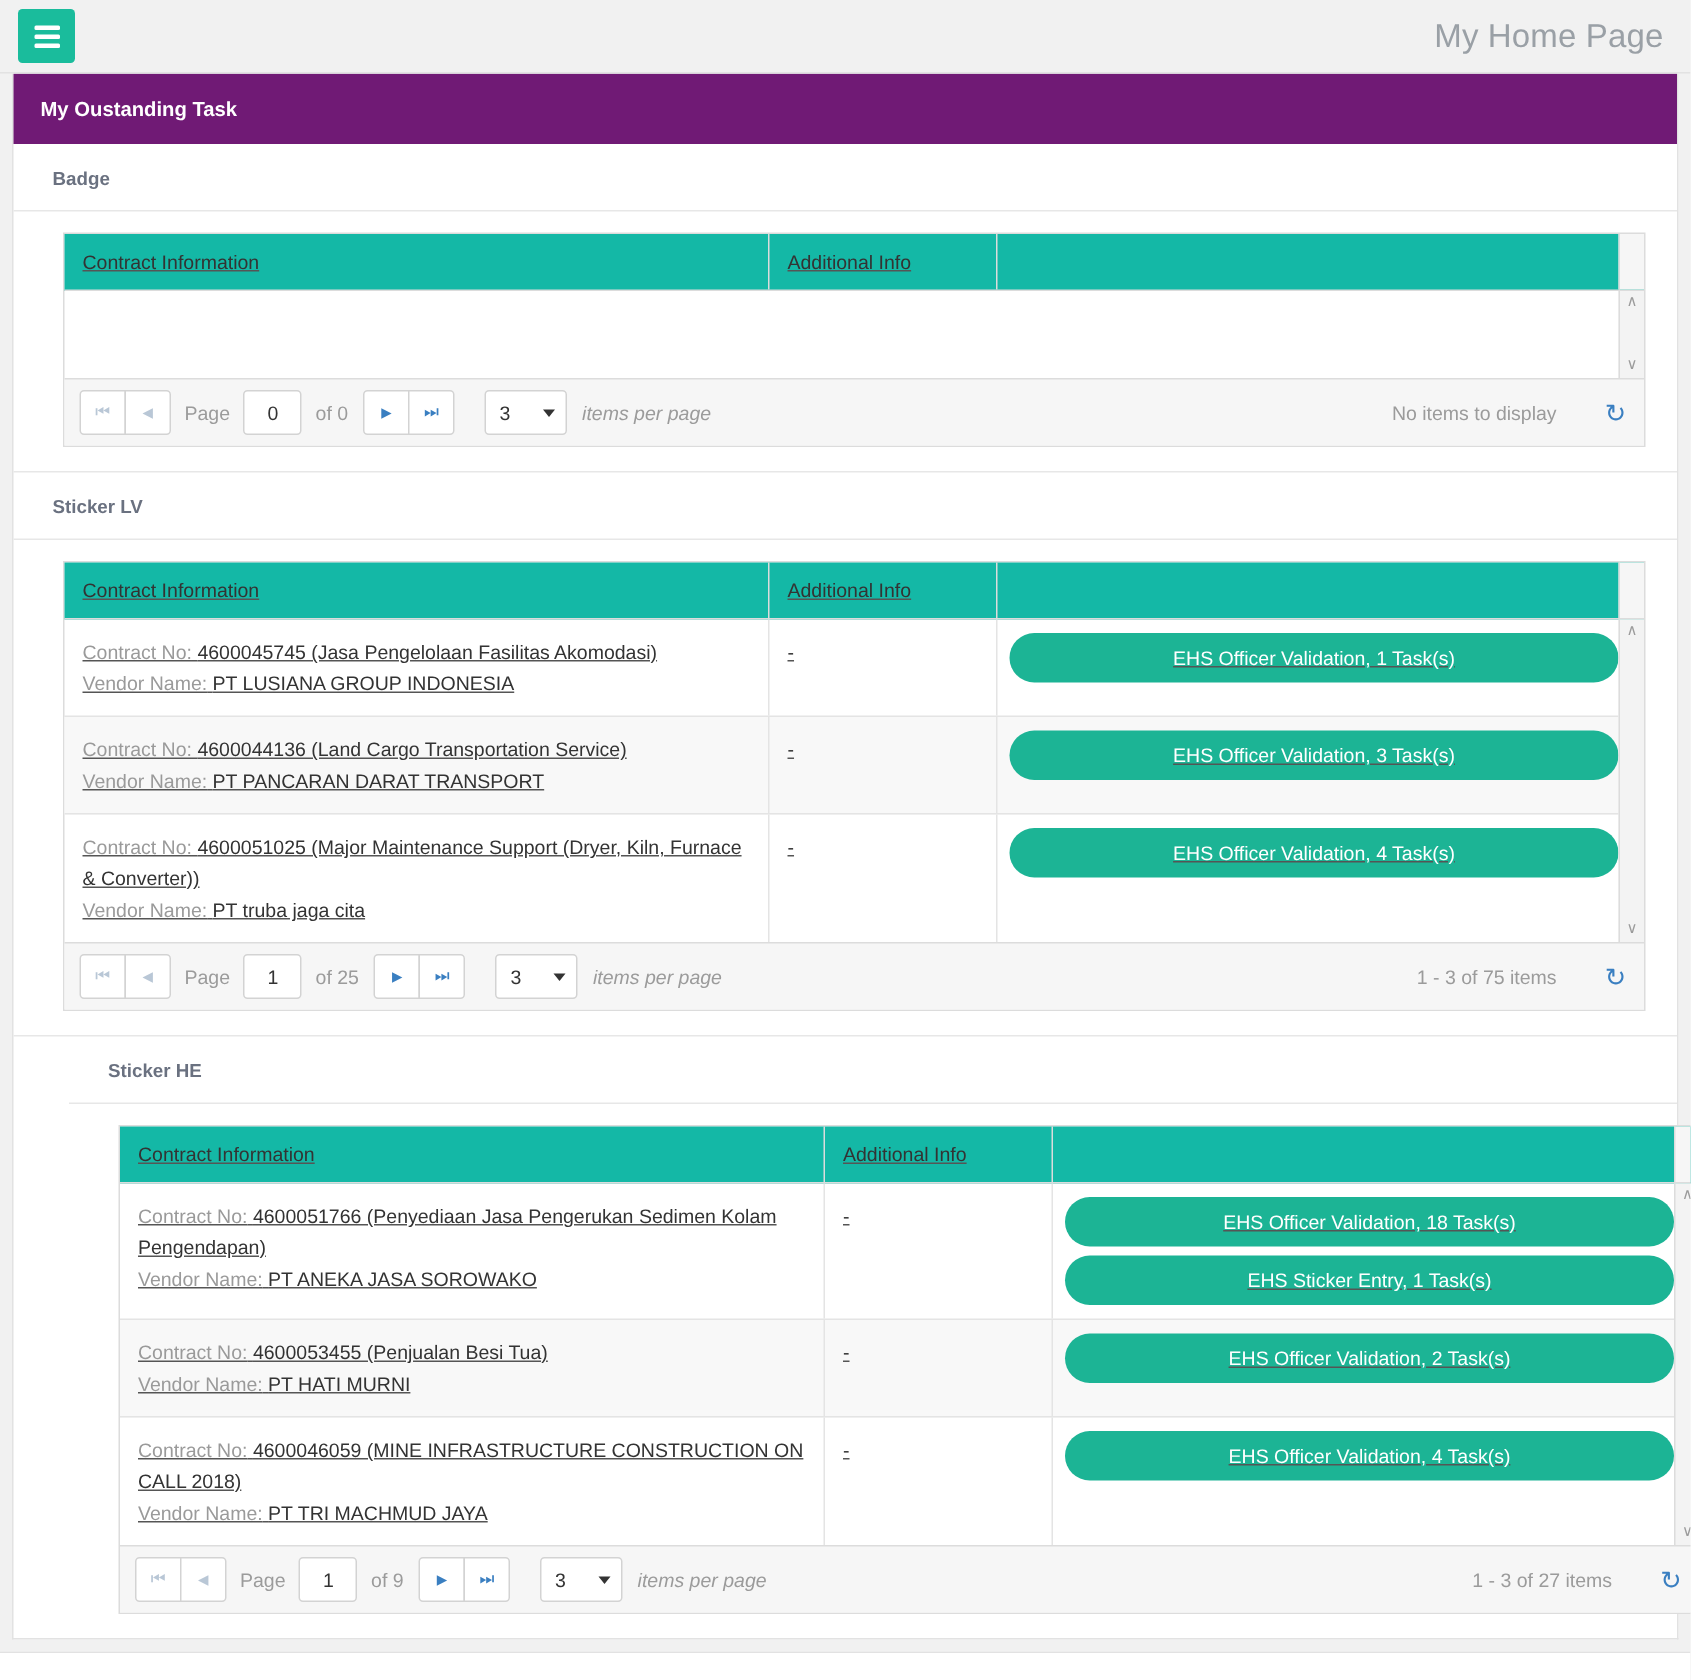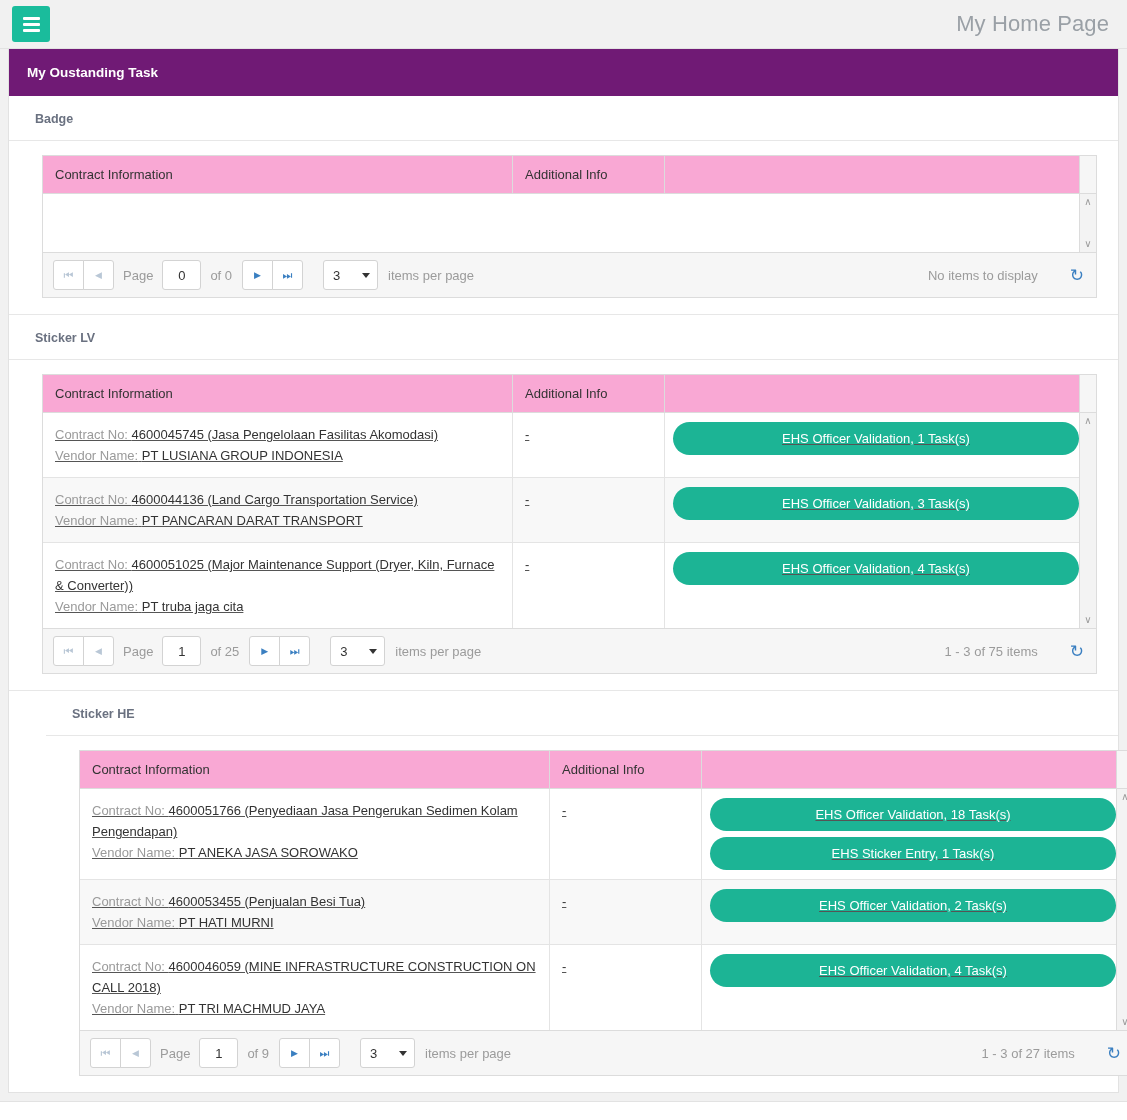--- a/index.html
+++ b/index.html
@@ -69,22 +69,23 @@
 
   
   .grid {
     border: 1px solid #dcdcdc;
     background: #fff;
     width: 1055px;
     position: relative;
   }
   .grid-head {
     display: flex;
-    background: #f9a8d4;
+    background: #14b8a6;
     border-bottom: 1px solid #dcdcdc;
+    text-decoration: underline;
   }
   .col-ci   { width: 470px; flex: none; }
   .col-ai   { width: 152px; flex: none; }
   .col-act  { flex: 1 1 auto; }
   .col-sb   { width: 17px; flex: none; }
   .grid-head .cell {
     padding: 11px 12px;
     font-size: 13px;
     color: #333;
     border-right: 1px solid #dcdcdc;
@@ -176,21 +177,21 @@
     width: 55px; height: 30px;
     border: 1px solid #d3d3d3; border-radius: 3px;
     background: #fff; color: #333;
     font-size: 13px;
     display: flex; align-items: center; justify-content: space-between;
     padding: 0 7px 0 9px;
     margin-left: 20px;
     cursor: pointer;
   }
   .caret { width:0;height:0;border-left:4px solid transparent;border-right:4px solid transparent;border-top:5px solid #333; }
-  .pg-ipp { color: #9b9b9b; font-size: 13px; margin-left: 10px; }
+  .pg-ipp { color: #9b9b9b; font-size: 13px; margin-left: 10px; font-style: italic; }
   .pg-right { margin-left: auto; display: flex; align-items: center; gap: 32px; padding-right: 4px; }
   .pg-count { color: #9b9b9b; font-size: 13px; }
   .refresh { color: #3a7fc1; font-size: 17px; cursor: pointer; line-height: 1; }
 
   
   .footer {
     margin-top: 8px;
     padding: 18px 22px 14px 22px;
     background: #fff;
     border-top: 1px solid #e2e2e2;

